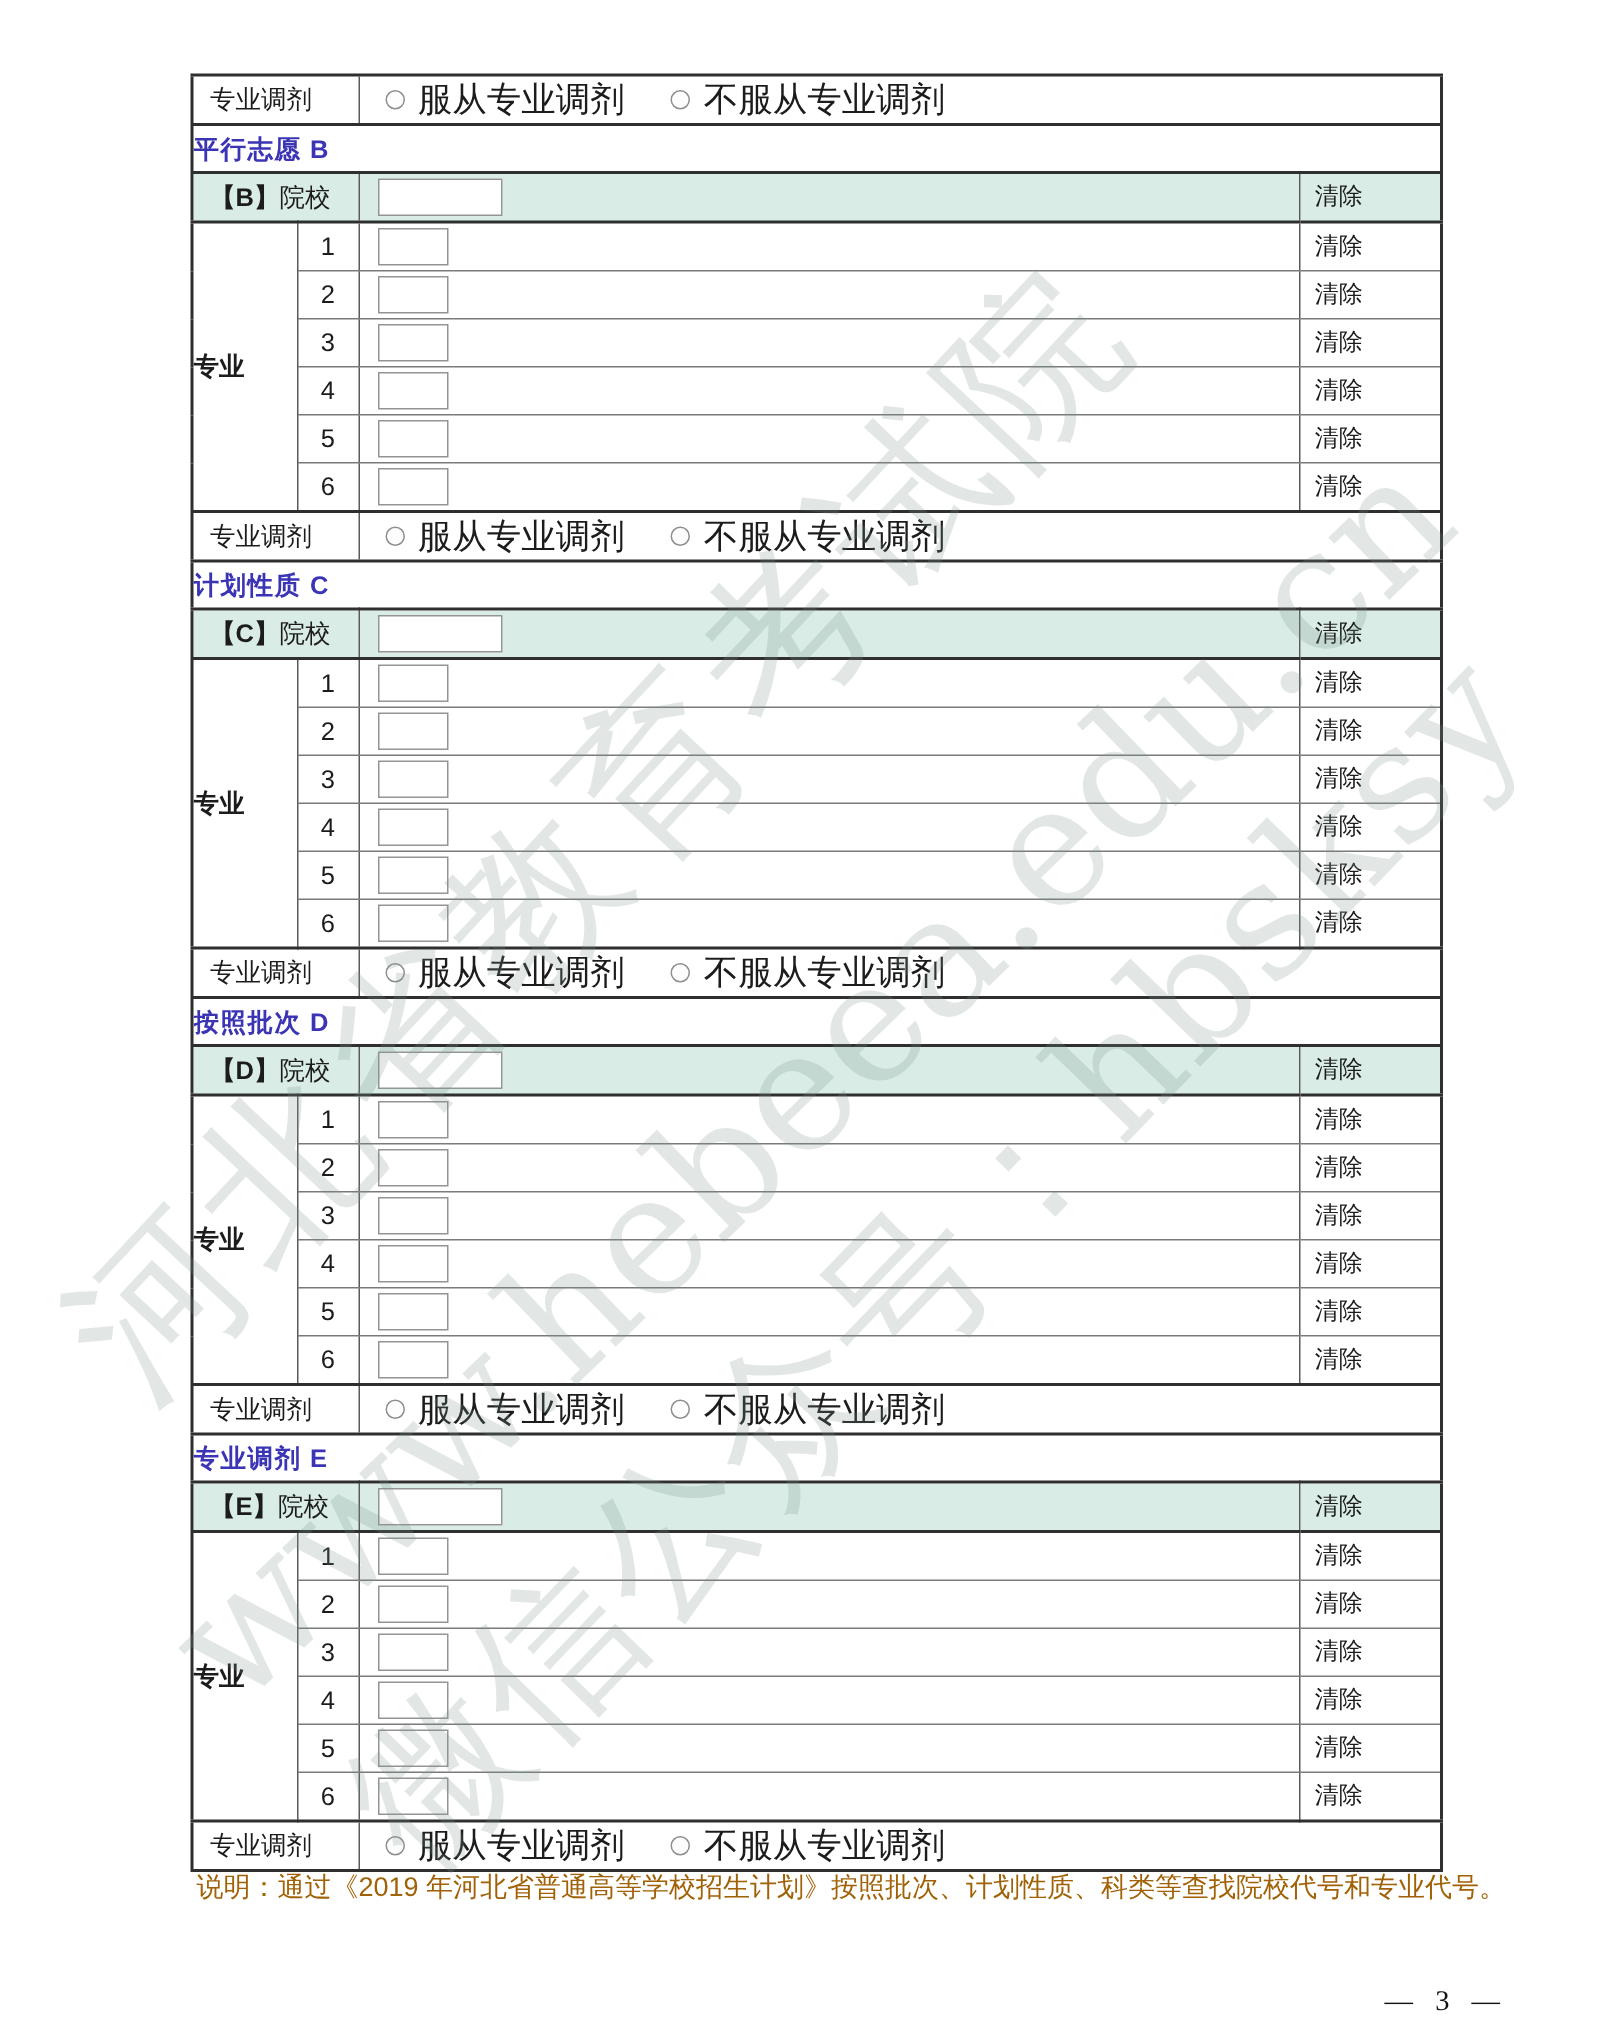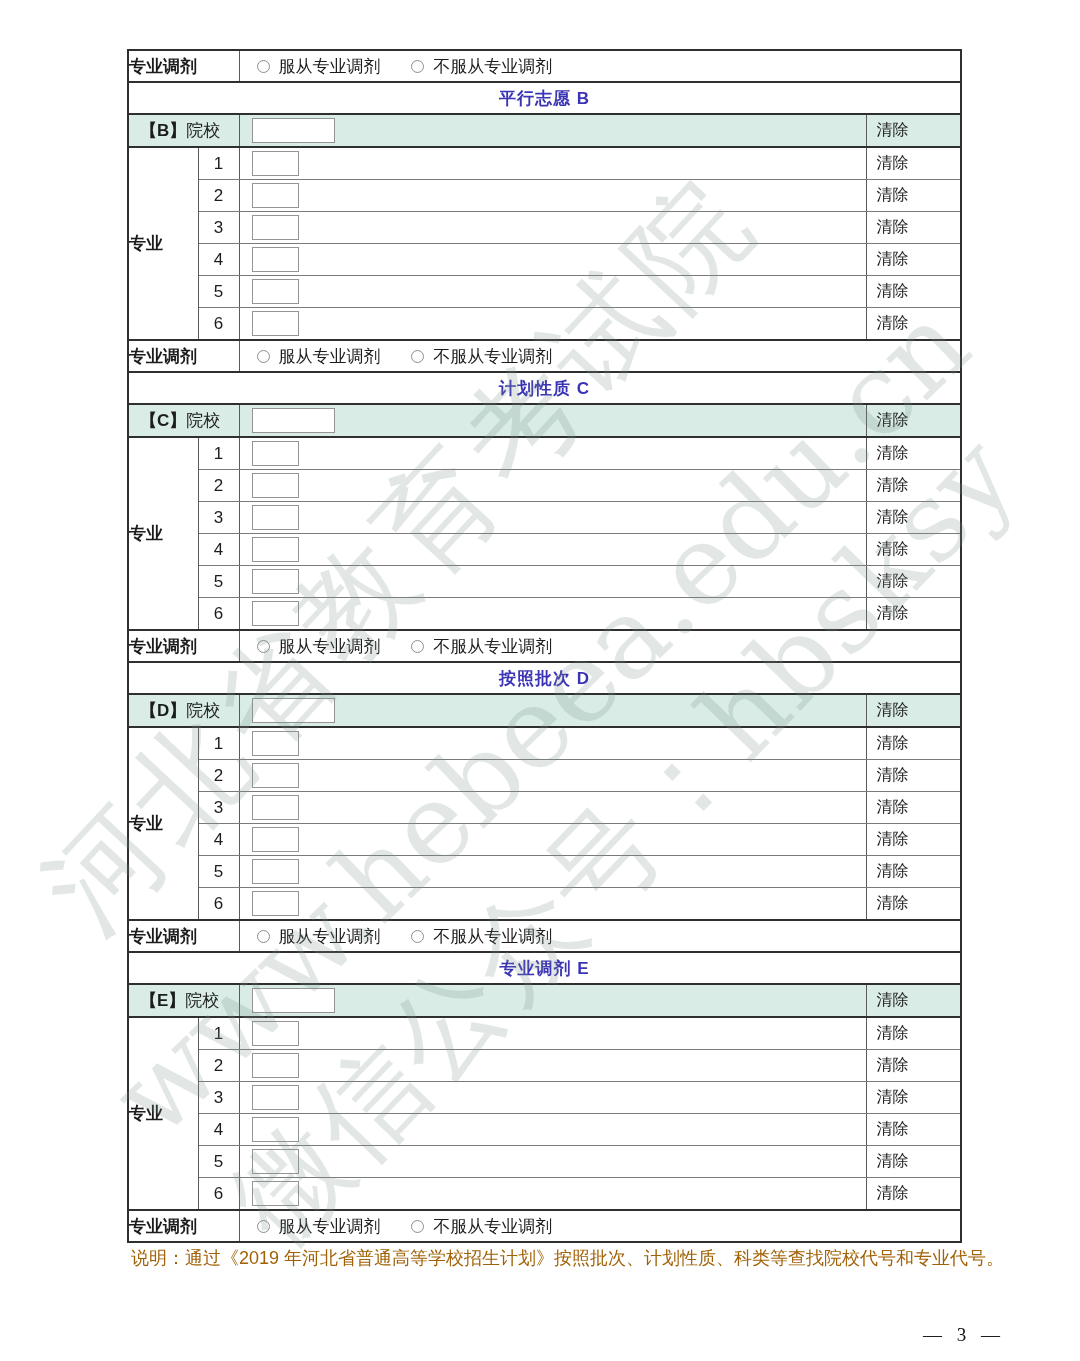--- a/index.html
+++ b/index.html
@@ -55,28 +55,28 @@
   tr.major-row td.cell { border-top-color: #7a7a7a; border-bottom-color: #7a7a7a; }
   tr.section-header-row td.cell,
   tr.college-row td.cell,
   tr.adjustment-row td.cell {
     border-top: 2px solid var(--border-dark, #2f2f2f);
     border-bottom: 2px solid var(--border-dark, #2f2f2f);
   }
   tr.college-row td.cell { background: var(--college-bg, #d9ece6); }
 
   .section-title {
-    text-align: center;
+    text-align: left;
     font-weight: bold;
     color: var(--title-color, #3b34b4);
     font-size: 17px;
     letter-spacing: 1px;
     border-radius: 14px;
   }
-  .label-cell { padding-left: 0; font-weight: bold; }
+  .label-cell { padding-left: 11px; font-weight: normal; }
   .college-label-cell { padding-left: 11px; }
   .college-bracket { font-weight: bold; }
   .college-word { font-weight: normal; }
   .major-group-label { font-weight: bold; }
   .num-cell { text-align: center; font-size: 18px; }
 
   .input-cell { padding: 0; }
   .code-input {
     display: block;
     border: 1px solid #949494;
@@ -97,21 +97,21 @@
   .radio-cell { padding-left: 17px; }
   .radio-option { display: inline-flex; align-items: center; margin-right: 26px; cursor: pointer; }
   .radio-circle {
     width: 13px; height: 13px;
     border: 1px solid #8e8e8e;
     border-radius: 50%;
     background: #fdfdfd;
     margin-right: 9px;
     flex: 0 0 auto;
   }
-  .radio-label { font-size: 17px; }
+  .radio-label { font-size: 23px; }
 
   
   .note {
     position: absolute;
     left: 131px; top: 1246px;
     font-size: 18px;
     color: #a16207;
     white-space: nowrap;
     z-index: 1;
   }

